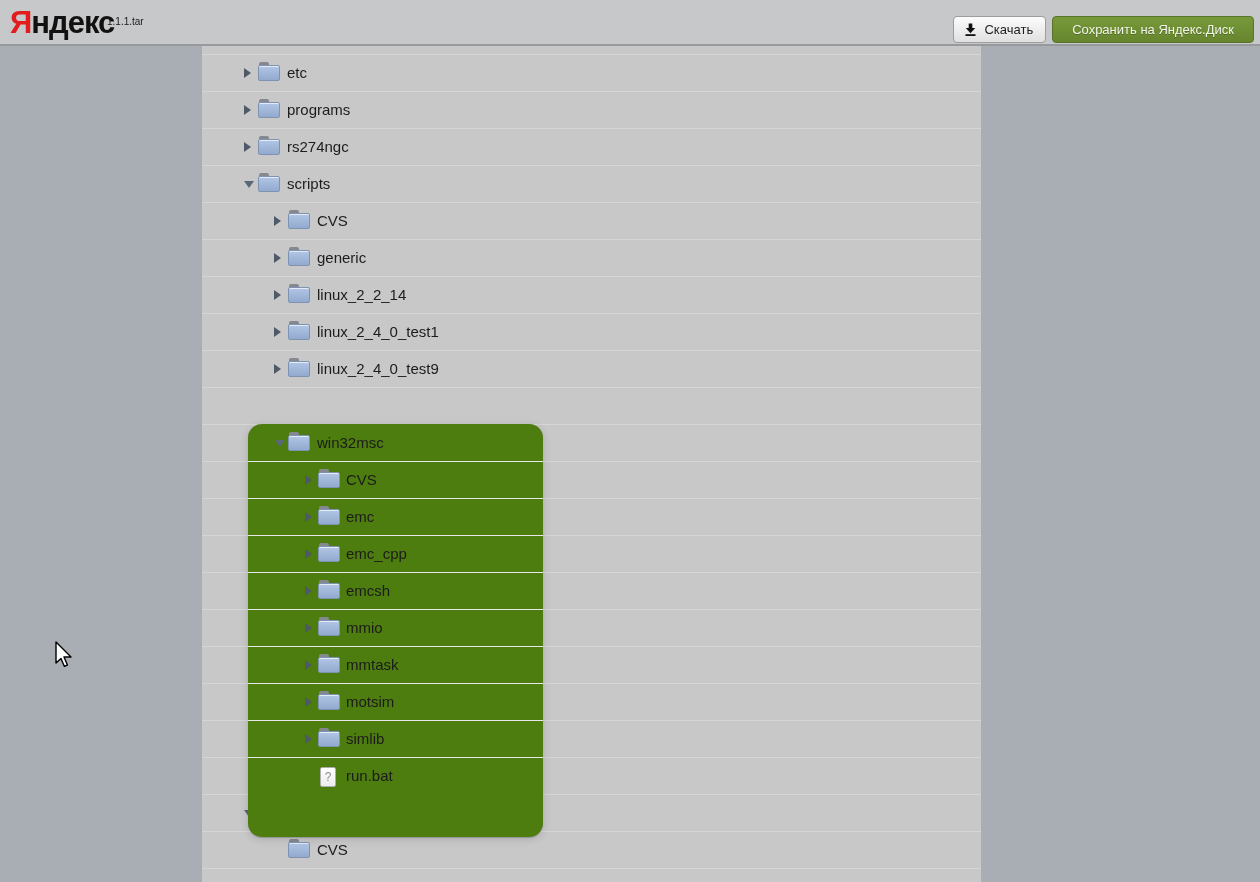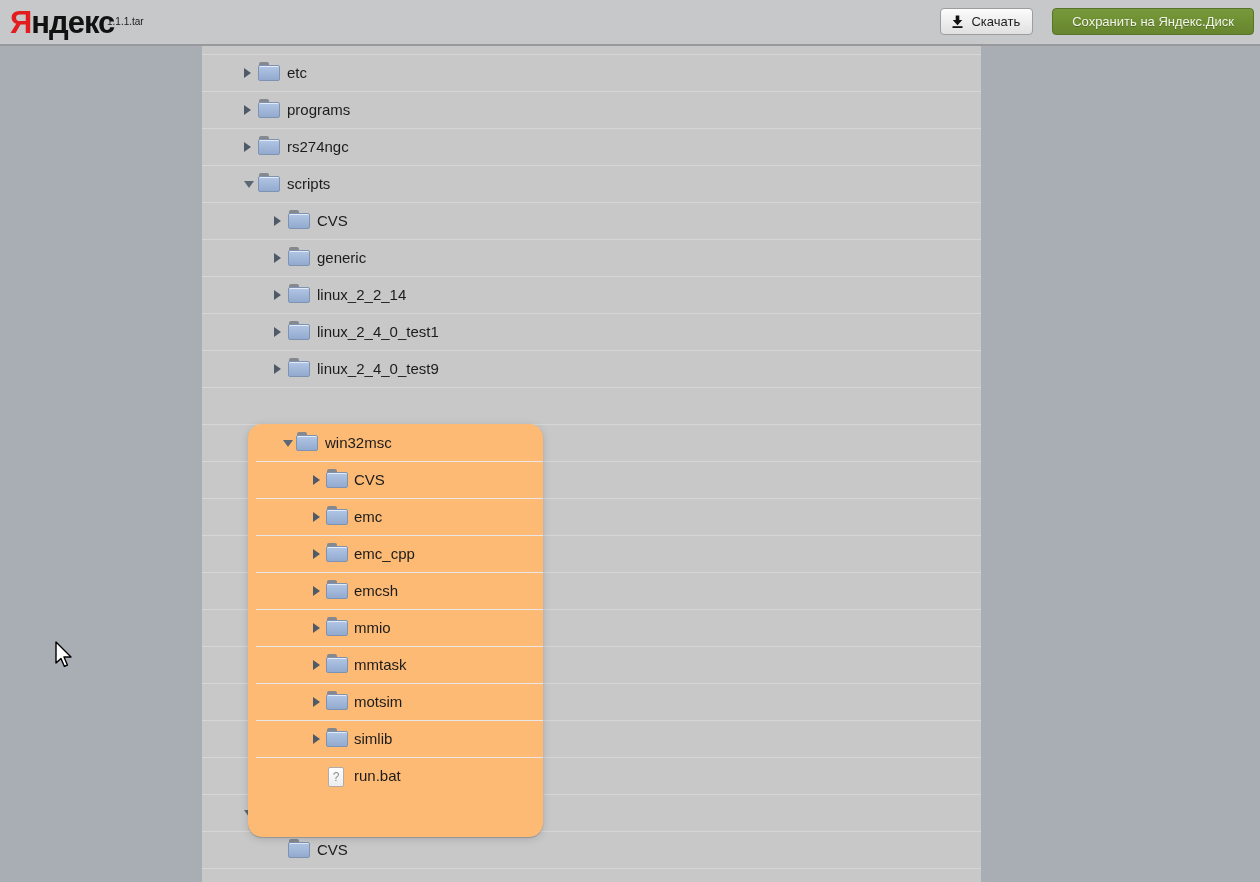--- a/index.html
+++ b/index.html
@@ -20,21 +20,21 @@
     position:absolute; left:10px; top:2px; height:42px;
     font-size:31px; font-weight:bold; letter-spacing:-1px;
     line-height:42px; cursor:pointer;
   }
   .logo .ya   { color:#e31d1d; }
   .logo .rest { color:#111; }
   .file-title {
     position:absolute; left:107px; top:0; height:44px; line-height:44px;
     font-size:10px; color:#1b1b1b;
   }
-  .header-actions { position:absolute; right:6px; top:8px; display:flex; gap:19px; }
+  .header-actions { position:absolute; right:6px; top:16px; display:flex; gap:6px; }
   .btn {
     height:27px; border-radius:4px; font-size:13px;
     font-family:"Liberation Sans", sans-serif;
     display:inline-flex; align-items:center; cursor:pointer;
   }
   .btn-download {
     padding:0 12px 0 10px;
     background:linear-gradient(#fcfcfc,#e0e0e0);
     border:1px solid #9d9d9d;
     color:#1d1d1d;
@@ -100,23 +100,23 @@
   .lvl0 .arr    { left:42px; }
   .lvl0 .folder { left:56px; }
   .lvl0 .label  { left:85px; }
   .lvl1 .arr    { left:72px; }
   .lvl1 .folder { left:86px; }
   .lvl1 .label  { left:115px; }
 
   
   .popup {
     position:absolute; left:46px; top:378px; width:295px; height:413px;
-    background:#fdba74; border-radius:14px;
+    background:#4d7c0f; border-radius:14px;
     box-shadow:0 1px 1px rgba(0,0,0,0.18), 0 2px 8px rgba(0,0,0,0.14);
-    padding-top:1px; overflow:hidden;padding-left:8px;
+    padding-top:1px; overflow:hidden;
   }
   .popup .row { border-bottom:1px solid #e7e7e7; }
   .popup .row:last-child { border-bottom:none; }
   .plvl1 .arr    { left:27px; }
   .plvl1 .folder { left:40px; }
   .plvl1 .label  { left:69px; }
   .plvl2 .arr    { left:57px; }
   .plvl2 .folder { left:70px; }
   .plvl2 .label  { left:98px; }
   .pfile .fileicon { left:72px; }

